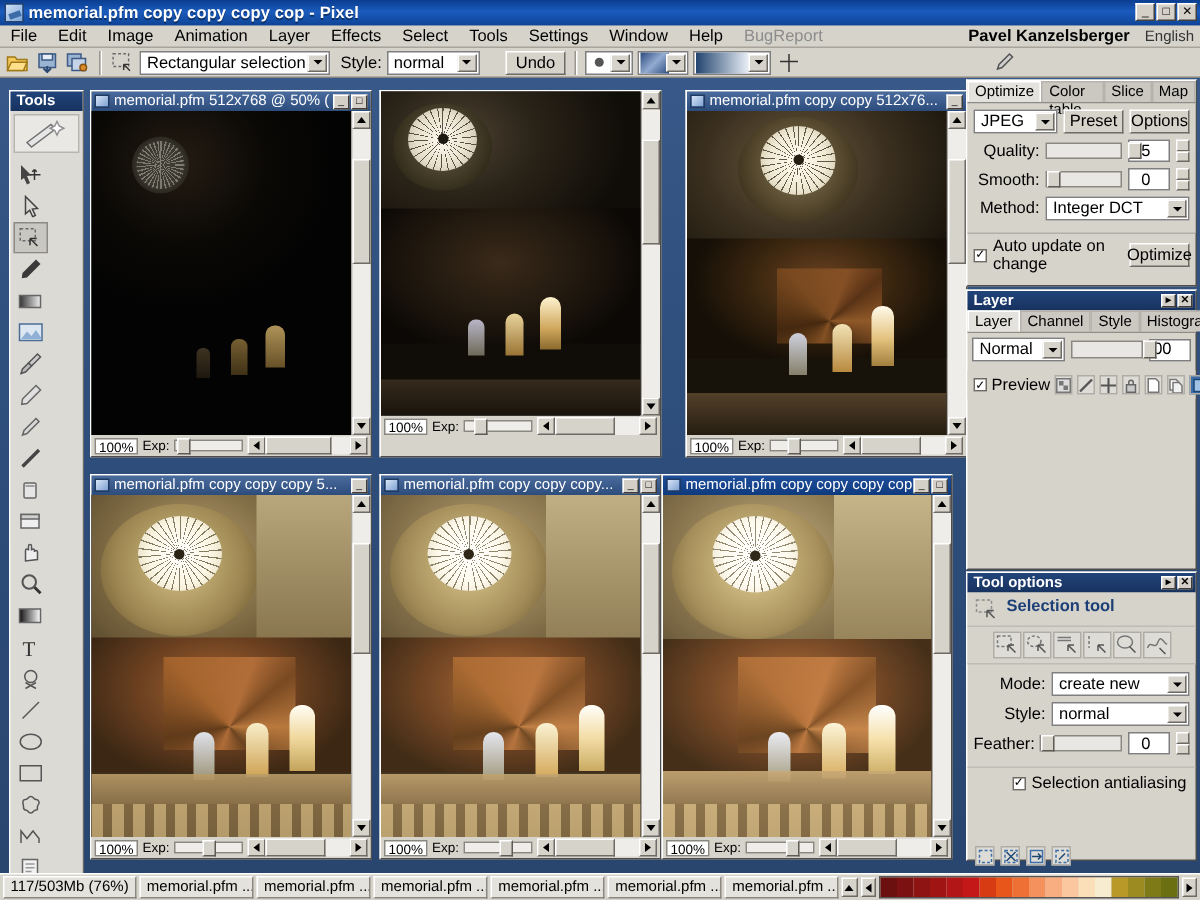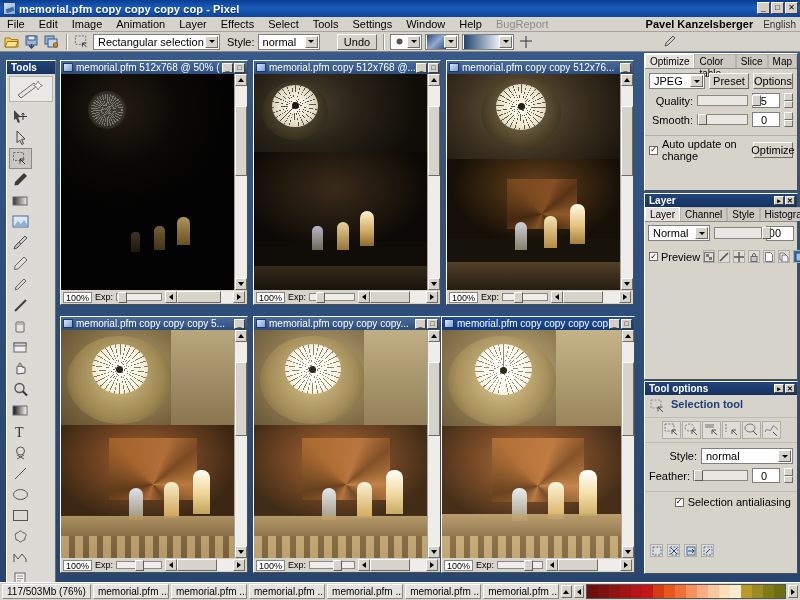--- a/index.html
+++ b/index.html
@@ -514,29 +514,20 @@
         <span class="h-arrow l"></span>
         <span class="h-track">
             <span class="h-thumb" style="left:0;width:44px"></span>
           </span>
         <span class="h-arrow r"></span>
       </span>
     </div>
   </div>
 
   <div class="imgwin" style="left:253px;top:60px;width:188px;height:245px">
-    <div class="iw-title">
-      <span class="iw-ico"></span>
-      <span>memorial.pfm copy 512x768 @...</span>
-      <span class="iw-btns">
-        <span class="iw-b">_</span>
-        <span class="iw-b">□</span>
-
-      </span>
-    </div>
     <div class="iw-body">
       <div class="iw-canvas" style="width:173px;height:216px">
         <div style="position:absolute;inset:0;background:radial-gradient(ellipse 65% 40% at 30% 14%, #4d4232 0%, #2a2318 45%, #100d08 100%),#0a0805"></div>
         <div style="position:absolute;left:8px;top:8px;width:66px;height:58px;border-radius:50%;background:radial-gradient(circle at 50% 45%,#6a604a 0%,#39321f 65%,#1a150d 100%)"></div>
         <div style="position:absolute;left:18px;top:11px;width:46px;height:42px;border-radius:50%;background:radial-gradient(circle,#fdfaf0 0%,#e7e0cb 55%,#b9b09a 100%)"></div>
         <div style="position:absolute;left:18px;top:11px;width:46px;height:42px;border-radius:50%;background:repeating-conic-gradient(from 0deg,rgba(70,65,50,.9) 0 2deg,transparent 2deg 14deg)"></div>
         <div style="position:absolute;left:38px;top:28px;width:7px;height:7px;border-radius:50%;background:#1d1910"></div>
         <div style="position:absolute;left:0;top:78px;width:173px;height:90px;background:radial-gradient(ellipse 55% 70% at 46% 40%, #3a2a1a 0%, #1b140c 70%, #0b0805 100%)"></div>
         <div style="position:absolute;left:106px;top:137px;width:14px;height:35px;background:linear-gradient(180deg,#fff3cf,#d0a75d 60%,#8a6a2e);border-radius:7px 7px 0 0"></div>
         <div style="position:absolute;left:83px;top:148px;width:12px;height:28px;background:linear-gradient(180deg,#e8d39b,#9a7434);border-radius:6px 6px 0 0"></div>
@@ -560,21 +551,21 @@
       <span class="hscroll">
         <span class="h-arrow l"></span>
         <span class="h-track">
             <span class="h-thumb" style="left:0;width:40px"></span>
           </span>
         <span class="h-arrow r"></span>
       </span>
     </div>
   </div>
 
-  <div class="imgwin" style="left:446px;top:60px;width:188px;height:245px">
+  <div class="imgwin" style="left:457px;top:60px;width:188px;height:245px">
     <div class="iw-title">
       <span class="iw-ico"></span>
       <span>memorial.pfm copy copy 512x76...</span>
       <span class="iw-btns">
         <span class="iw-b">_</span>
 
       </span>
     </div>
     <div class="iw-body">
       <div class="iw-canvas" style="width:173px;height:216px">
@@ -794,20 +785,27 @@
         <div class="rlbl" style="width:44px">Smooth:</div>
         <div class="slider2">
             <div class="k" style="left:0px"></div>
           </div>
         <div class="spin">0</div>
         <div class="spinarrows">
             <div></div>
             <div></div>
           </div>
       </div>
+      <div class="row">
+        <div class="rlbl" style="width:44px">Method:</div>
+        <div class="combo" style="flex:1">
+          <span>Integer DCT</span>
+          <span class="arrow"></span>
+        </div>
+      </div>
     </div>
     <div style="display:flex;align-items:center;gap:4px;padding:2px 4px;border-top:1px solid #b2aea8">
       <span class="chk">✓</span>
       <span class="lbl">Auto update on change</span>
       <span class="pbtn" style="margin-left:auto;width:46px">Optimize</span>
     </div>
   </div>
 
   <div class="dock" style="top:193px;height:187px">
     <div class="dock-title">
@@ -931,20 +929,27 @@
           </svg>
       </span>
       <span class="modebtn">
         <svg width="15" height="14" viewBox="0 0 15 14">
             <path d="M1 9c2-6 5 2 7-4s5 3 6 1" fill="none" stroke="#777"></path>
             <path d="M9 9l4 4" stroke="#555"></path>
           </svg>
       </span>
     </div>
     <div style="padding:5px 4px 2px">
+      <div class="row">
+        <div class="rlbl" style="width:48px">Mode:</div>
+        <div class="combo" style="flex:1">
+          <span>create new</span>
+          <span class="arrow"></span>
+        </div>
+      </div>
       <div class="row">
         <div class="rlbl" style="width:48px">Style:</div>
         <div class="combo" style="flex:1">
           <span>normal</span>
           <span class="arrow"></span>
         </div>
       </div>
       <div class="row">
         <div class="rlbl" style="width:40px">Feather:</div>
         <div class="slider2">

